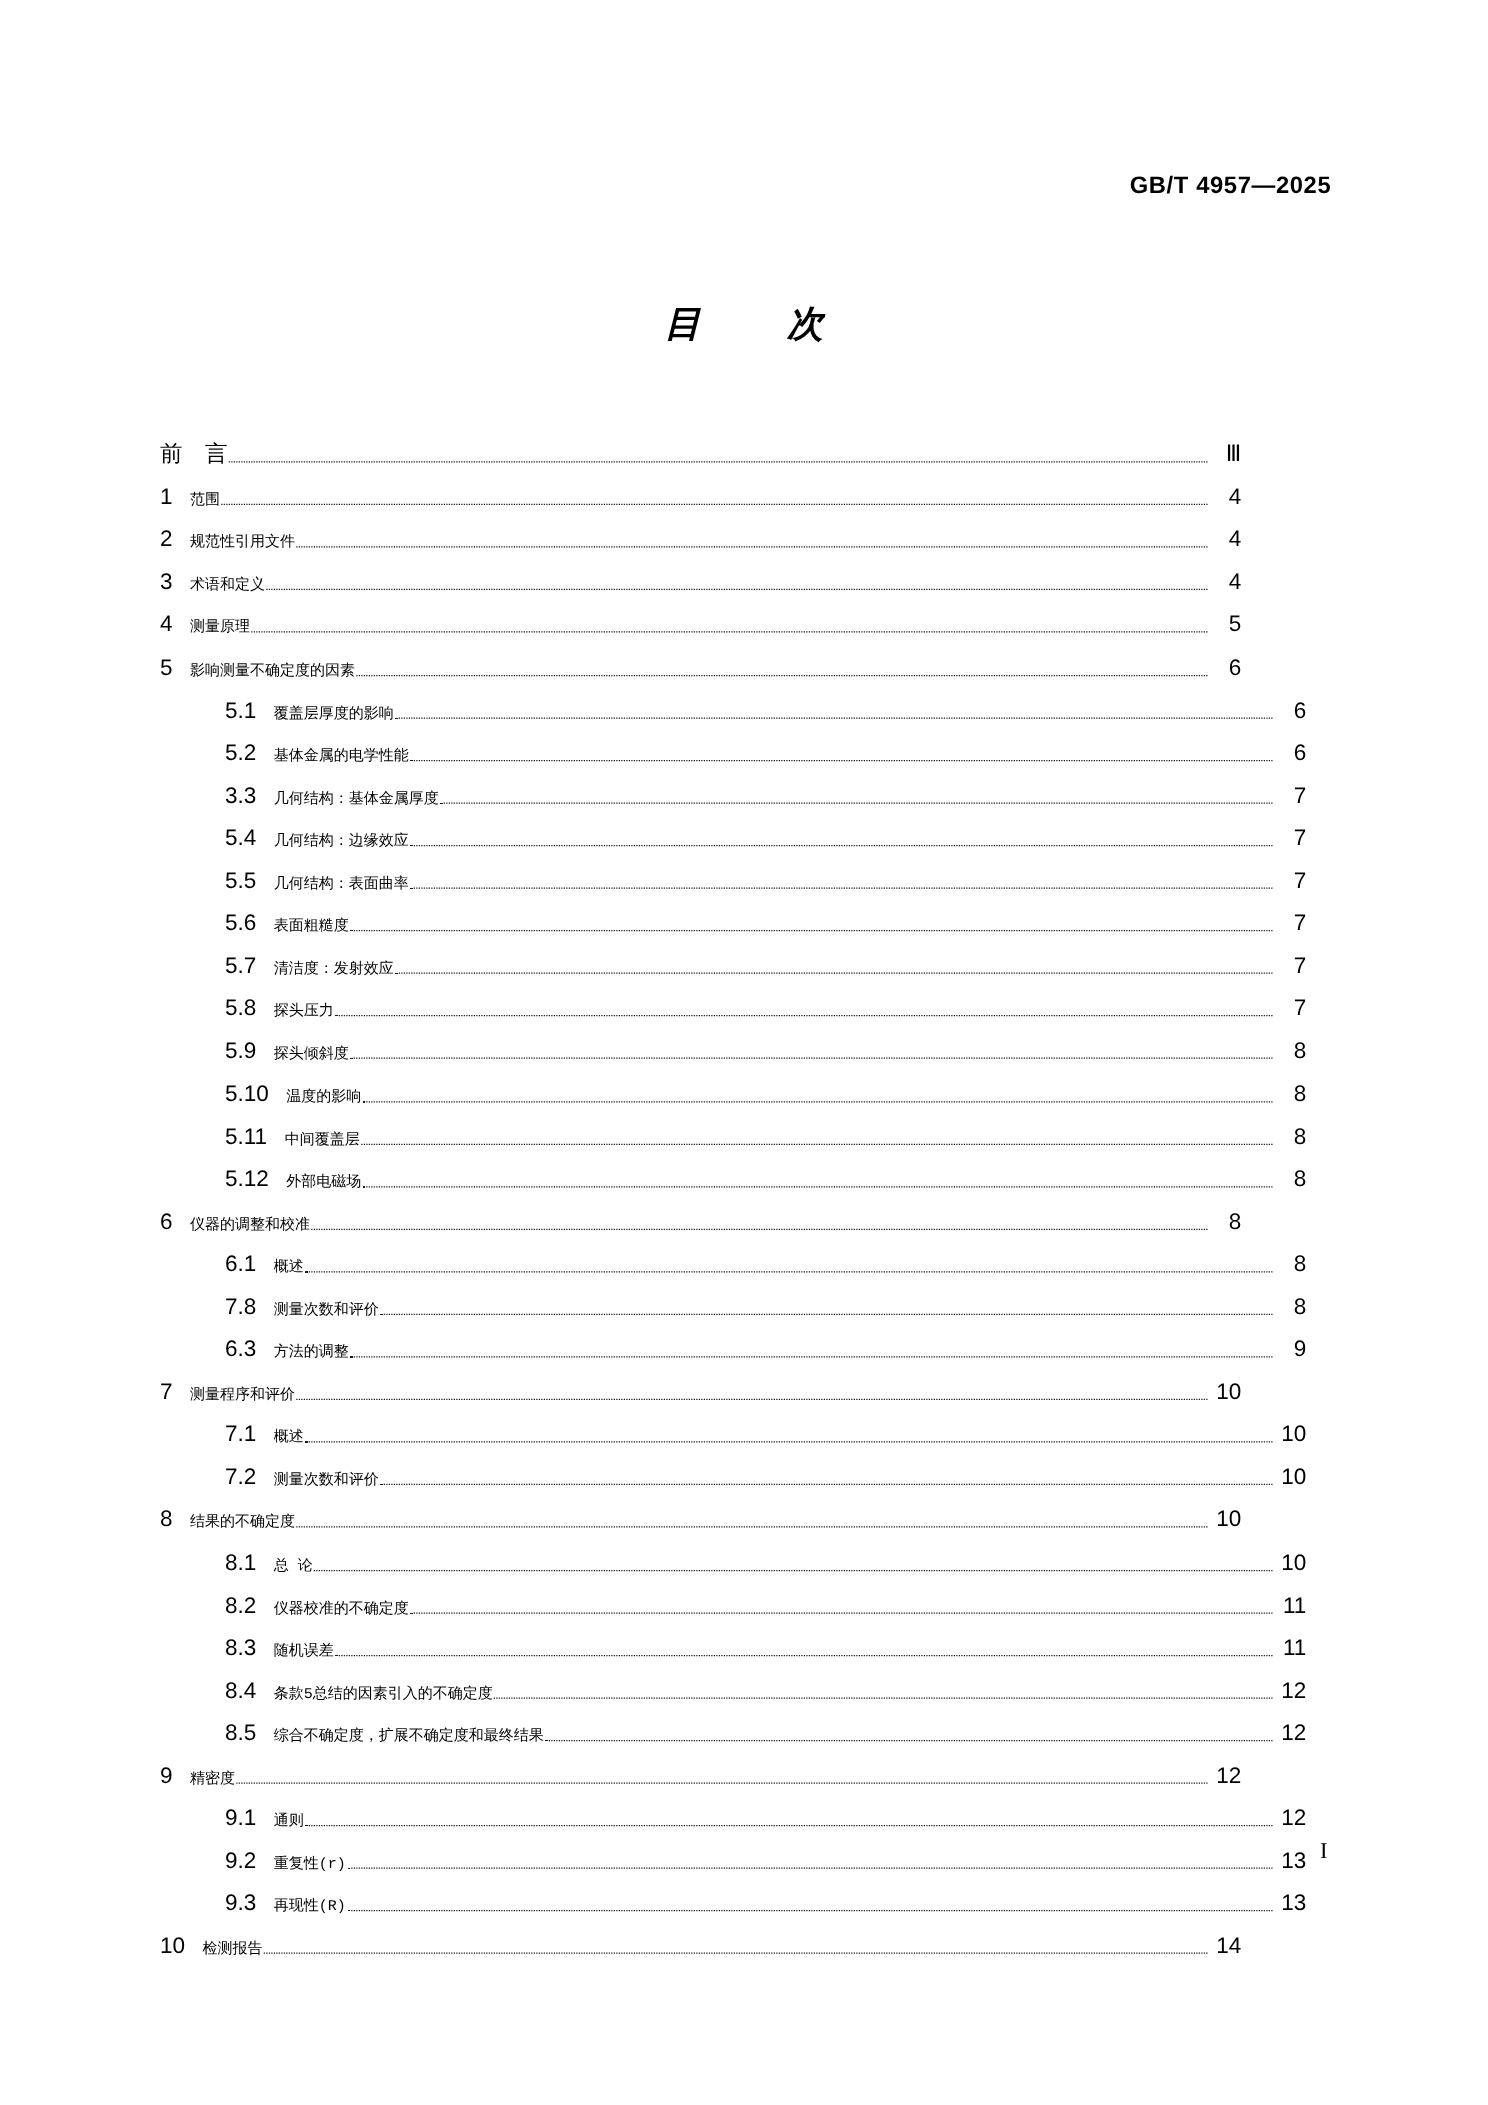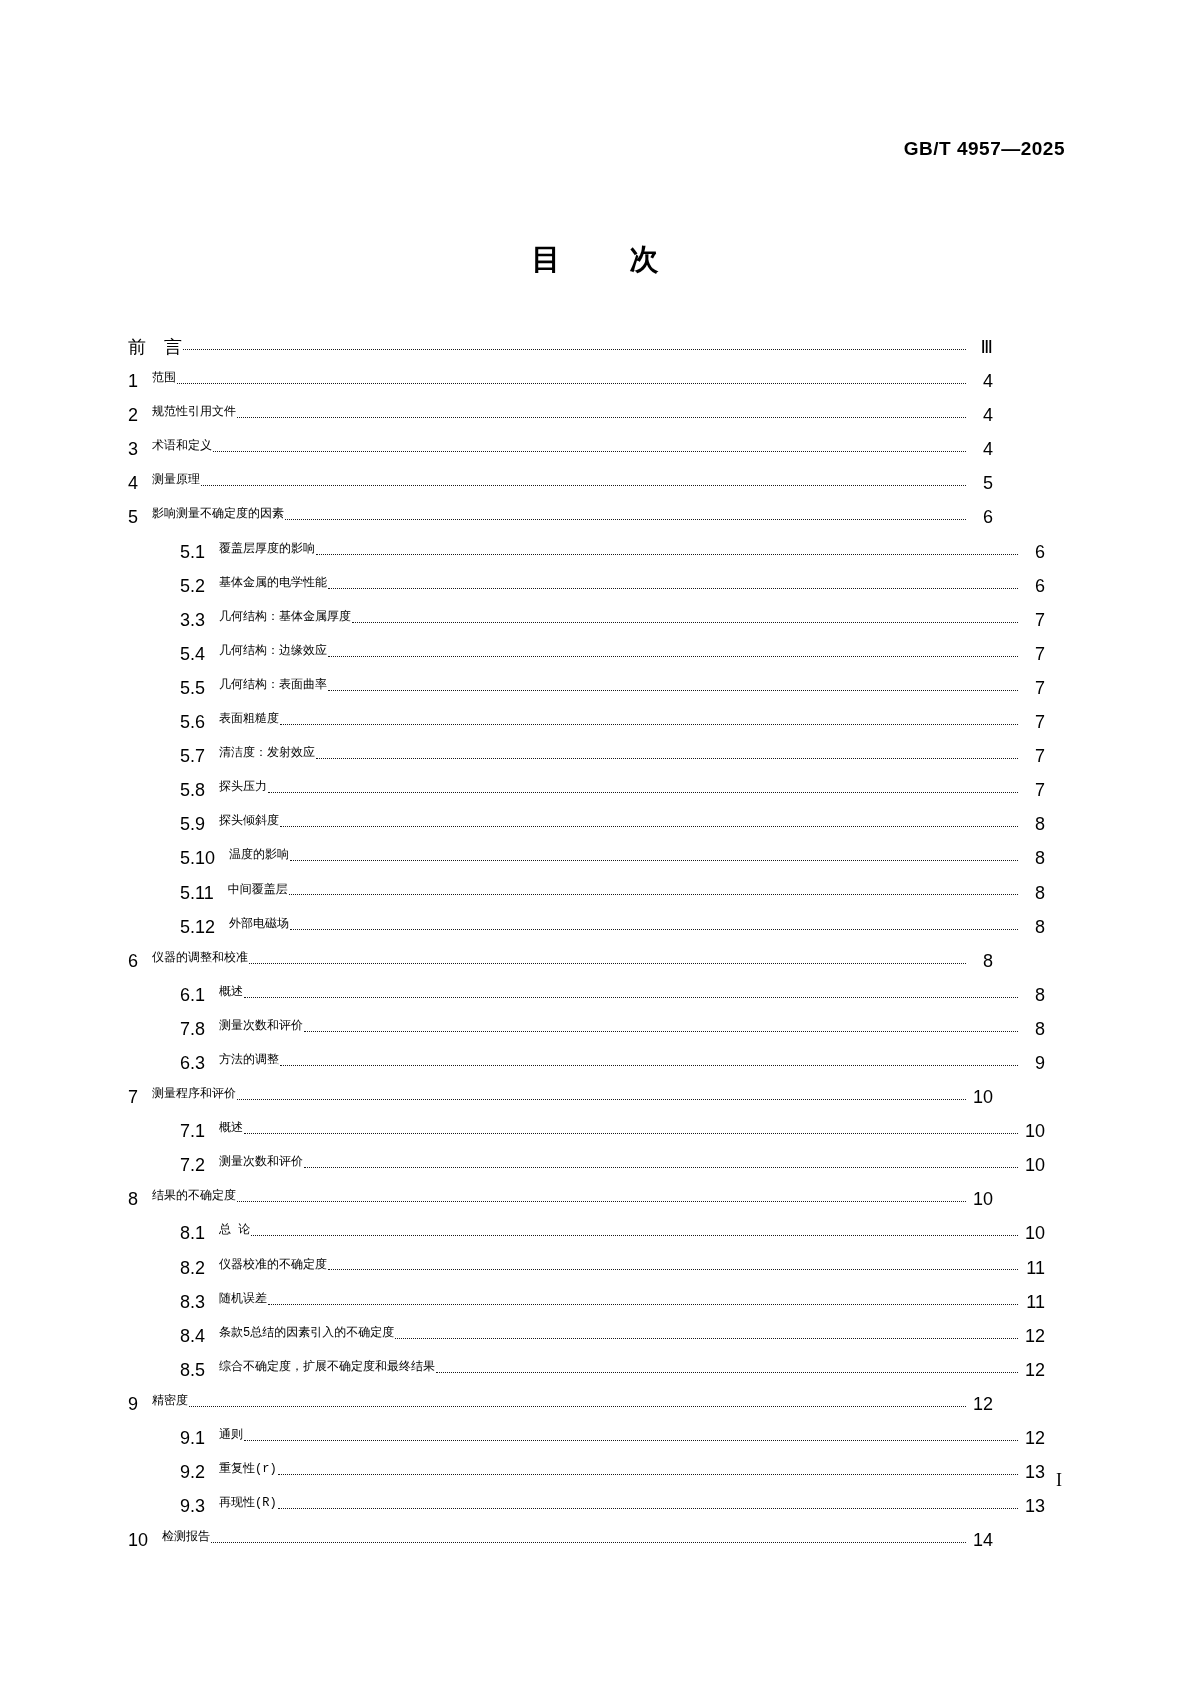--- a/index.html
+++ b/index.html
@@ -35,30 +35,31 @@
     position: absolute;
     left: 0;
     right: 0;
     top: 240px;
     text-align: center;
     font-family: "Liberation Sans", sans-serif;
     font-weight: bold;
     font-size: 29px;
     letter-spacing: 20px;
     text-indent: 20px;
+    font-style: italic;
   }
   .toc {
     position: absolute;
     left: 128px;
     top: 338px;
     width: 865px;
   }
   .toc-row {
     display: flex;
-    align-items: flex-start;
+    align-items: flex-end;
     width: 100%;
     font-size: 18.5px;
     line-height: 1.0;
     height: 34.1px;
     white-space: nowrap;
   }
   .toc-row .num {
     font-family: "Liberation Sans", sans-serif;
     font-size: 18px;
     flex: 0 0 auto;

